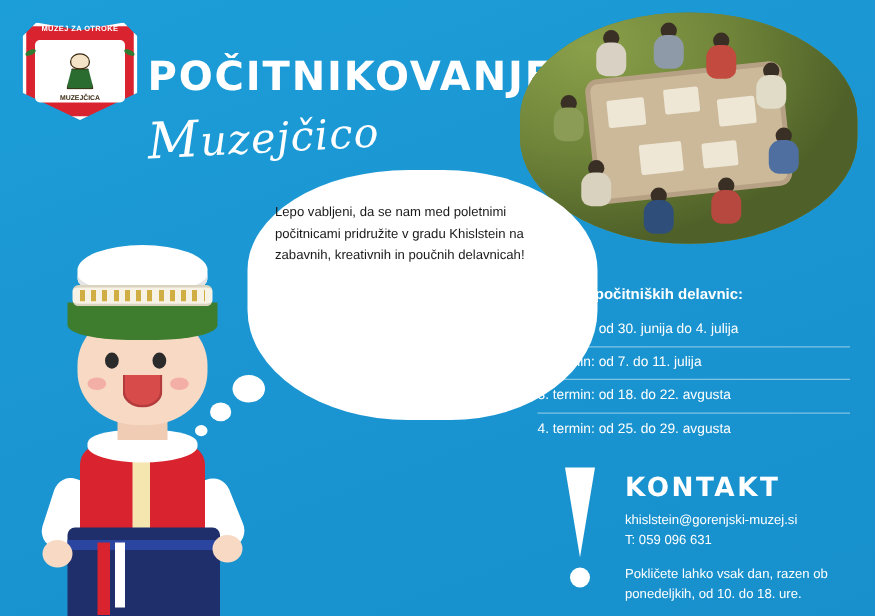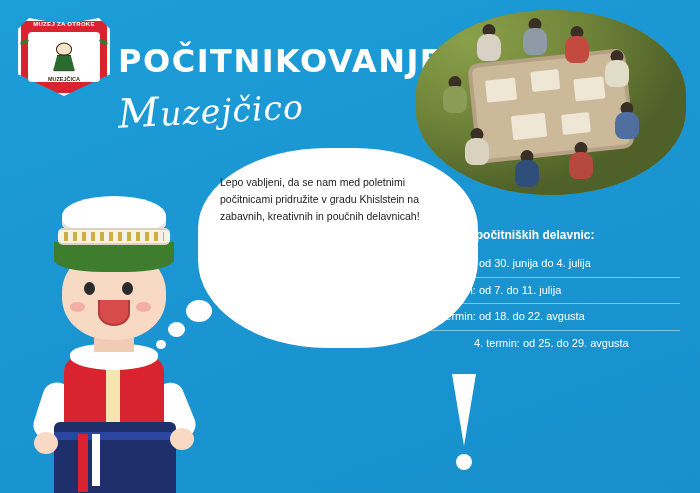--- a/index.html
+++ b/index.html
@@ -124,21 +124,21 @@
     width: 13px; height: 13px; border-radius: 50%;
     background: #3a2f25;
   }
   .kid .k-body {
     position: absolute; left: 50%; top: 10px; transform: translateX(-50%);
     width: 24px; height: 27px; border-radius: 10px 10px 8px 8px;
   }
 
   
   .bubble {
-    position: absolute; left: 198px; top: 148px;
+    position: absolute; left: 198px; top: 136px;
     width: 280px; height: 200px;
     background: #ffffff;
     border-radius: 46% 44% 42% 46% / 40% 40% 44% 44%;
     z-index: 4;
   }
   .bubble-text {
     position: absolute; left: 22px; right: 22px; top: 26px;
     color: #1a1a1a;
     font-size: 10.5px;
     line-height: 1.62;
@@ -248,21 +248,21 @@
   }
   .terms-title {
     font-size: 12px; font-weight: bold; margin-bottom: 9px;
   }
   .terms-list { list-style: none; }
   .terms-list li {
     font-size: 11px; line-height: 1.5;
     padding: 4px 0 5px 0;
     border-bottom: 1px solid rgba(255,255,255,.45);
   }
-  .terms-list li:last-child { border-bottom: none; margin-left: 44px; }
+  .terms-list li:last-child { border-bottom: none; }
 
   
   .excl { position: absolute; left: 452px; top: 374px; width: 34px; height: 96px; }
   .excl-bar {
     position: absolute; left: 0; top: 0;
     width: 0; height: 0;
     border-left: 12px solid transparent;
     border-right: 12px solid transparent;
     border-top: 72px solid #ffffff;
   }
@@ -397,15 +397,21 @@
       <li>3. termin: od 18. do 22. avgusta</li>
       <li>4. termin: od 25. do 29. avgusta</li>
     </ul>
   </div>
 
   <div class="excl">
     <div class="excl-bar"></div>
     <div class="excl-dot"></div>
   </div>
 
+  <div class="contact">
+    <div class="contact-title">KONTAKT</div>
+    <div class="contact-line">khislstein@gorenjski-muzej.si</div>
+    <div class="contact-line">T: 059 096 631</div>
+    <div class="contact-note">Pokličete lahko vsak dan, razen ob ponedeljkih, od 10. do 18. ure.</div>
+  </div>
 
 
 </div>
 
 </body></html>

